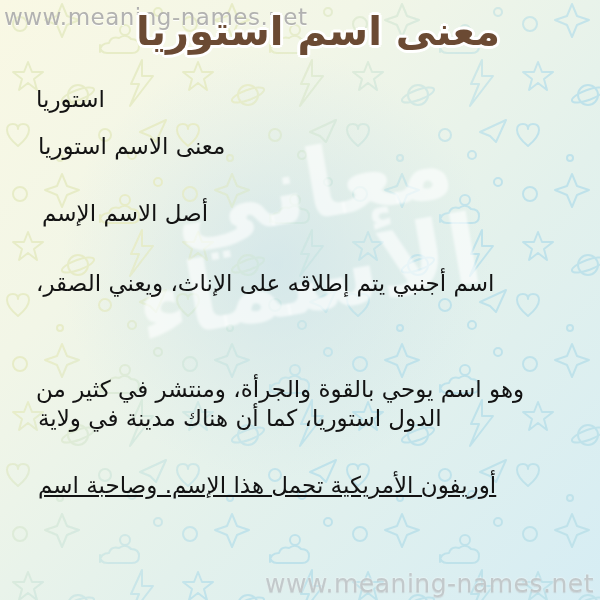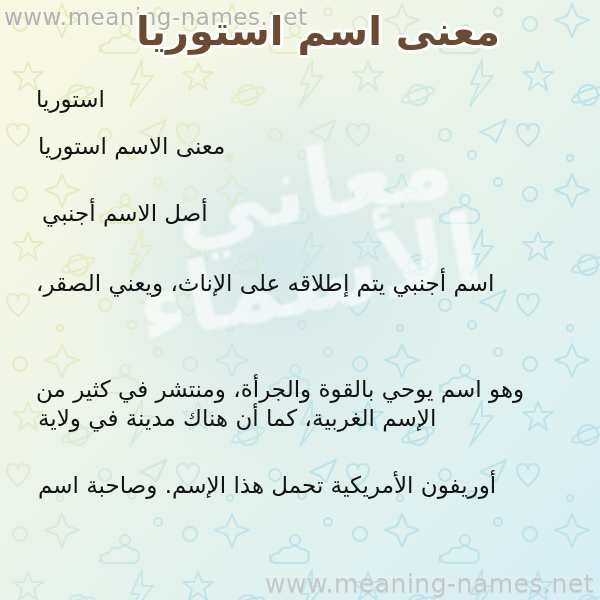--- a/index.html
+++ b/index.html
@@ -95,21 +95,21 @@
     white-space: nowrap;
     font-size: 23px;
     color: #131313;
   }
   .l0 { left: 36px; top: 70px; margin-top: 16px;  }
   .l1 { left: 38px; top: 133px; text-align: center; }
   .l2 { left: 42px; top: 200px; }
   .l3 { left: 36px; top: 270px; }
   .l4 { left: 36px; top: 340px; margin-top: 36px; }
   .l5 { left: 38px; top: 405px; }
-  .l6 { left: 38px; top: 472px; }
+  .l6 { left: 38px; top: 472px; text-decoration: underline; }
   .l7 { left: 36px; top: 535px; }
 </style>
 </head>
 <body>
 
 <div class="card">
 
   <svg class="doodle-layer doodle-warm" width="600" height="600" viewBox="0 0 600 600" xmlns="http://www.w3.org/2000/svg">
     <defs>
       <pattern id="pat-warm" width="170" height="170" patternUnits="userSpaceOnUse">
@@ -159,21 +159,21 @@
   </svg>
 
   <div class="logo-watermark">معاني الأسماء</div>
 
   <div class="wm-top-left">www.meaning-names.net</div>
 
   <h1 class="title">معنى اسم استوريا</h1>
 
   <div class="body-line l0">استوريا</div>
   <div class="body-line l1">معنى الاسم استوريا</div>
-  <div class="body-line l2">أصل الاسم أجنبي</div>
+  <div class="body-line l2">أصل الاسم الإسم</div>
   <div class="body-line l3">اسم أجنبي يتم إطلاقه على الإناث، ويعني الصقر،</div>
   <div class="body-line l4">وهو اسم يوحي بالقوة والجرأة، ومنتشر في كثير من</div>
-  <div class="body-line l5">الإسم الغربية، كما أن هناك مدينة في ولاية</div>
+  <div class="body-line l5">الدول استوريا، كما أن هناك مدينة في ولاية</div>
   <div class="body-line l6">أوريفون الأمريكية تحمل هذا الإسم. وصاحبة اسم</div>
 
   <div class="wm-bottom-right">www.meaning-names.net</div>
 
 </div>
 
 </body></html>

